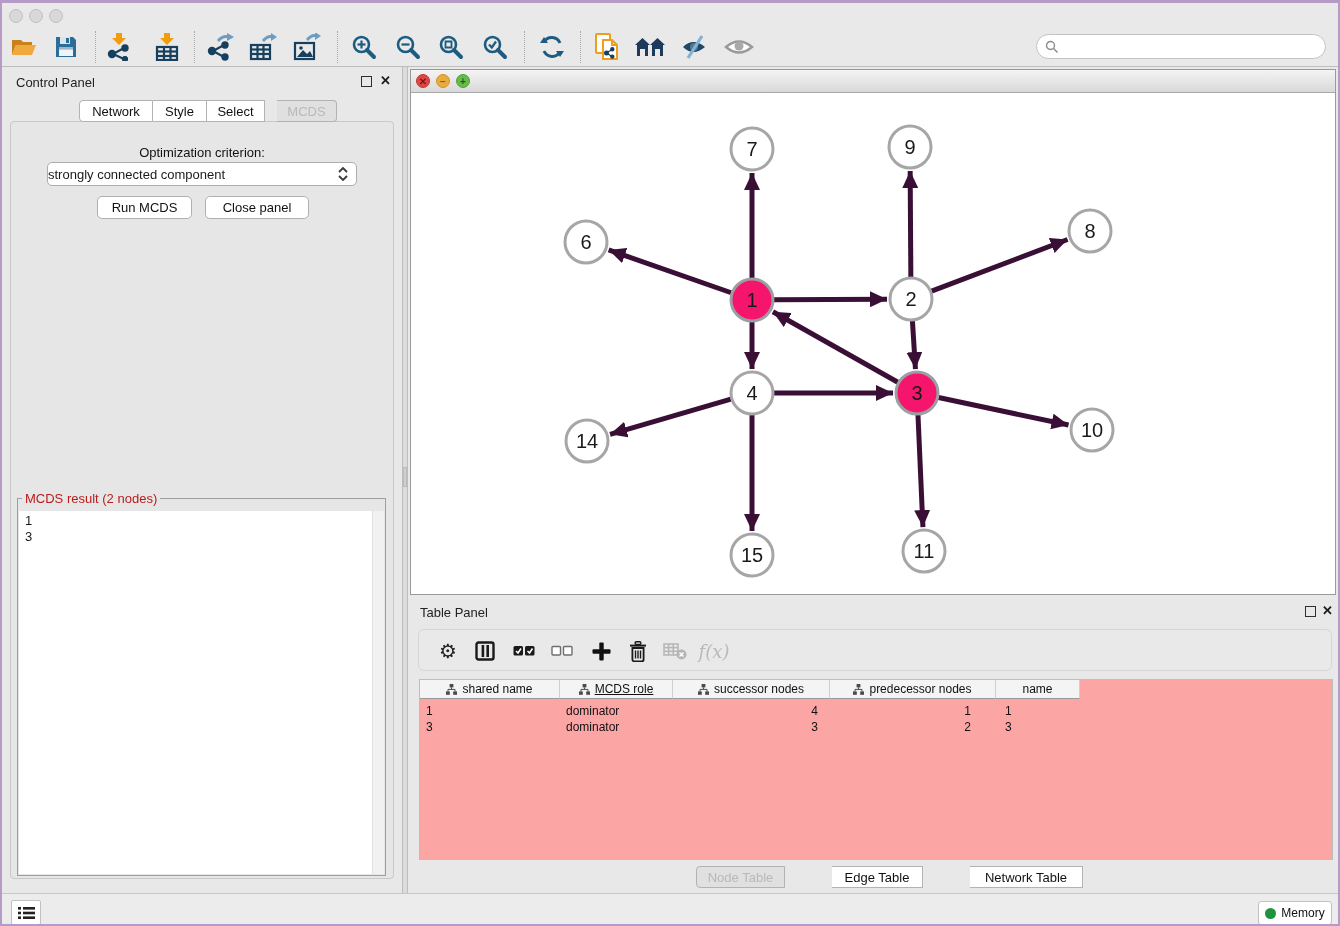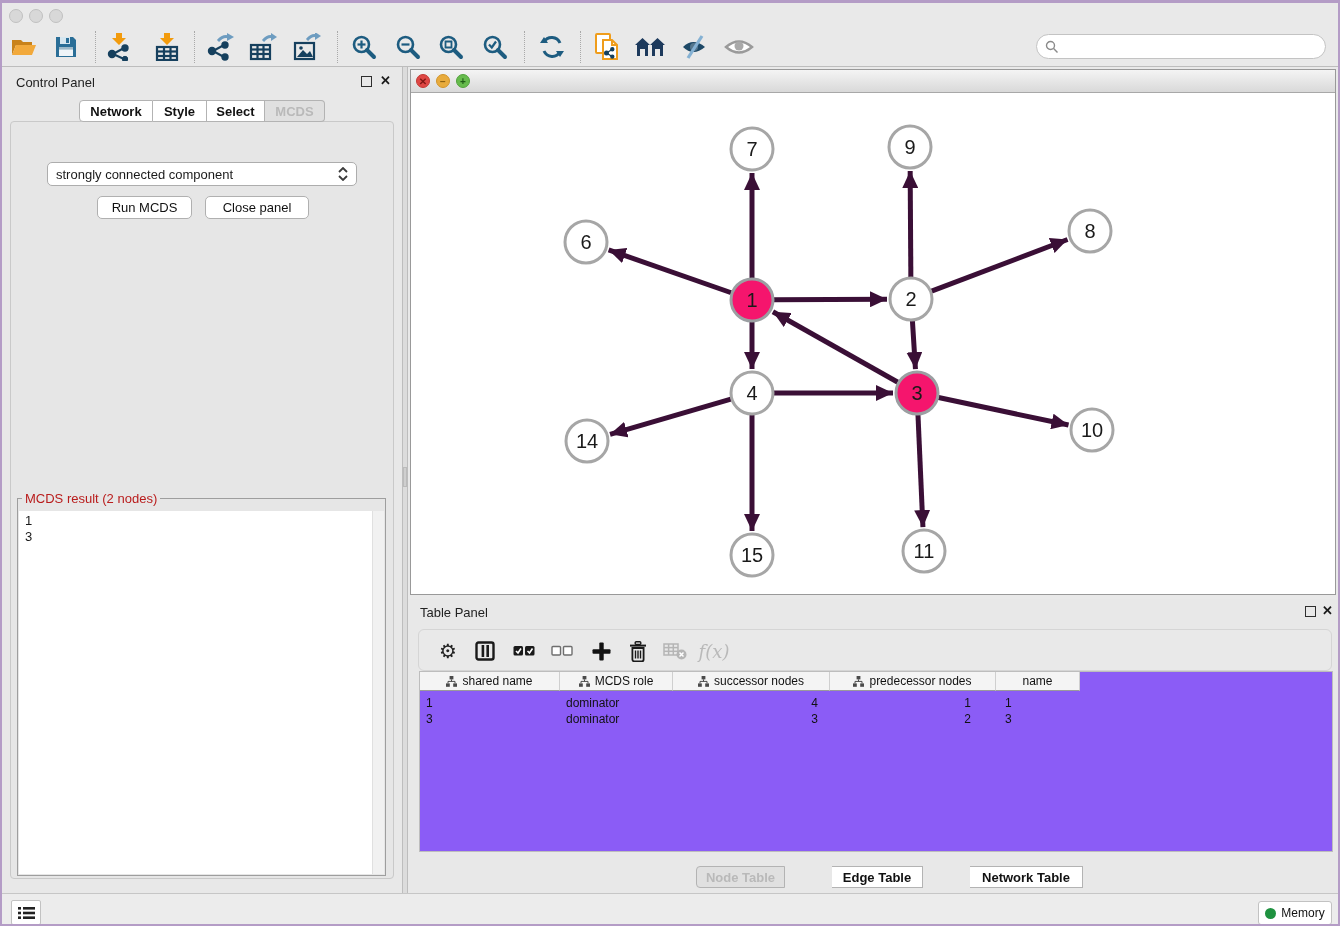--- a/index.html
+++ b/index.html
@@ -21,48 +21,48 @@
   .tb-btn { position:absolute; top:2px; width:34px; height:34px; display:flex; align-items:center; justify-content:center; }
   .tb-sep { position:absolute; top:3px; height:32px; border-left:1px dotted #a9a9a9; }
   .searchbox { position:absolute; right:12px; top:6px; width:290px; height:25px; background:#fff; border:1px solid #c3c3c3; border-radius:13px; display:flex; align-items:center; padding-left:8px; }
   
   .cpanel { position:absolute; left:0; top:64px; width:400px; height:826px; background:#e8e8e8; }
   .panel-head { position:absolute; left:0; top:0; width:100%; height:30px; }
   .panel-title { position:absolute; left:14px; top:8px; font-size:13px; color:#222; }
   .mini-float { position:absolute; top:9px; width:11px; height:11px; border:1.6px solid #2e2e2e; }
   .mini-close { position:absolute; top:6px; font-size:13px; font-weight:bold; color:#1a1a1a; }
   .cp-tabs { position:absolute; top:33px; left:77px; height:22px; display:flex; z-index:3; }
-  .seg { height:22px; border:1px solid #b3b3b3; border-left:none; background:#fff; font-size:13px; font-weight:700; display:flex; align-items:center; justify-content:center; color:#111; }
+  .seg { height:22px; border:1px solid #b3b3b3; border-left:none; background:#fff; font-size:13px; font-weight:400; display:flex; align-items:center; justify-content:center; color:#111; }
   .seg:first-child { border-left:1px solid #b3b3b3; border-radius:4px 0 0 4px; }
   .seg:last-child { border-radius:0 4px 4px 0; }
   .seg.sel { background:#e0e0e0; color:#b9b9b9; }
   .cp-inner { position:absolute; left:8px; top:54px; width:384px; height:758px; background:#e6e6e6; border:1px solid #c9c9c9; border-radius:4px; }
   .opt-label { position:absolute; top:23px; width:100%; text-align:center; font-size:13px; color:#111; }
-  .combo { position:absolute; left:36px; top:40px; width:310px; height:24px; background:#fff; border:1px solid #adadad; border-radius:5px; font-size:13px; display:flex; align-items:center; padding-left:8px; }
+  .combo { position:absolute; left:36px; top:40px; width:310px; height:24px; background:#fff; border:1px solid #adadad; border-radius:5px; font-size:13px; display:flex; align-items:center; padding-left:0; }
   .combo-stepper { position:absolute; right:3px; top:2px; width:20px; height:18px; display:flex; flex-direction:column; align-items:center; justify-content:center; }
   .cp-btn { position:absolute; top:74px; height:23px; background:#fff; border:1px solid #b0b0b0; border-radius:5px; font-size:13px; display:flex; align-items:center; justify-content:center; color:#111; }
   .result-fieldset { position:absolute; left:6px; top:376px; width:369px; height:378px; border:1px solid #9e9e9e; }
   .result-legend { position:absolute; left:4px; top:-8px; background:#e6e6e6; font-size:13px; padding:0 3px; color:#b91c1c; }
   .result-list { position:absolute; left:1px; top:12px; width:365px; height:363px; background:#fff; font-size:13px; line-height:16px; padding:2px 0 0 6px; }
   .result-scroll { position:absolute; right:1px; top:12px; width:12px; height:363px; background:#f1f1f1; border-left:1px solid #e0e0e0; }
   
   .vsplit { position:absolute; left:400px; top:64px; width:6px; height:826px; background:#dcdcdc; border-left:1px solid #bdbdbd; border-right:1px solid #bdbdbd; }
   .vsplit-handle { position:absolute; left:0px; top:400px; width:4px; height:20px; background:#cfcfcf; border:1px solid #bbb; }
   
   .netwin { position:absolute; left:408px; top:66px; width:926px; height:526px; border:1px solid #999; background:#fff; }
   .netwin-titlebar { position:absolute; left:0; top:0; width:100%; height:23px; background:linear-gradient(#f4f4f4,#d9d9d9); border-bottom:1px solid #a8a8a8; }
   .nt-light { position:absolute; top:4px; width:14px; height:14px; border-radius:50%; font-size:10px; font-weight:bold; line-height:13px; text-align:center; }
   .netwin-title { position:absolute; top:4px; width:100%; text-align:center; font-size:13px; color:#1a1a1a; }
   .netcanvas { position:absolute; left:0; top:23px; width:924px; height:501px; background:#fff; }
   
   .tpanel { position:absolute; left:406px; top:596px; width:932px; height:294px; background:#e8e8e8; }
   .tp-toolbar { position:absolute; left:10px; top:30px; width:914px; height:42px; background:#e9e9e9; border:1px solid #d5d5d5; border-radius:6px; }
   .tp-ic { position:absolute; top:4px; width:34px; height:34px; display:flex; align-items:center; justify-content:center; }
   .fx { font-family:"DejaVu Serif", serif; font-style:italic; font-size:18px; color:#b9b9b9; }
-  .ttable { position:absolute; left:11px; top:72px; width:914px; height:181px; background:#8b5cf6; border:1px solid #bdbdbd; }
+  .ttable { position:absolute; left:11px; top:80px; width:914px; height:181px; background:#fca5a5; border:1px solid #bdbdbd; }
   .th-cell { position:absolute; top:0; height:19px; background:#f4f4f4; border-right:1px solid #cfcfcf; border-bottom:1px solid #9a9a9a; font-size:12px; color:#111; display:flex; align-items:center; justify-content:center; gap:5px; }
   .td-cell { position:absolute; height:16px; font-size:12px; color:#111; display:flex; align-items:center; }
   .tp-tabs { position:absolute; left:288px; top:267px; height:23px; display:flex;gap:47px; }
   
   .statusbar { position:absolute; left:0; top:890px; width:100%; height:34px; background:#ececec; border-top:1px solid #c6c6c6; }
   .sb-left-btn { position:absolute; left:9px; top:6px; width:30px; height:25px; background:#fff; border:1px solid #c2c2c2; border-radius:2px; display:flex; align-items:center; justify-content:center; }
   .memory-btn { position:absolute; right:6px; top:7px; width:74px; height:24px; background:#fff; border:1px solid #c2c2c2; border-radius:3px; display:flex; align-items:center; justify-content:center; gap:5px; font-size:12px; color:#111; }
   .mem-dot { width:11px; height:11px; border-radius:50%; background:#1f9240; }
   svg { display:block; }
 </style>
@@ -245,25 +245,26 @@
   <div class="cp-tabs">
     <div class="seg" style="width:74px;">
         <span>Network</span>
       </div>
     <div class="seg" style="width:54px;">
         <span>Style</span>
       </div>
     <div class="seg" style="width:58px;">
         <span>Select</span>
       </div>
-    <div class="seg sel" style="width:60px;">
+    <div class="seg sel" style="width:60px;margin-left:12px;">
         <span>MCDS</span>
       </div>
   </div>
   <div class="cp-inner">
+    <div class="opt-label">Optimization criterion:</div>
     <div class="combo">
       <span>strongly connected component</span>
       <div class="combo-stepper">
         <svg width="10" height="14" viewBox="0 0 10 14">
           <path d="M1 5 L5 1 L9 5" stroke="#3a3a3a" stroke-width="1.8" fill="none"></path>
           <path d="M1 9 L5 13 L9 9" stroke="#3a3a3a" stroke-width="1.8" fill="none"></path>
         </svg>
       </div>
     </div>
     <div class="cp-btn" style="left:86px; width:95px;">
@@ -411,21 +412,21 @@
 
     <div class="th-cell" style="left:0; width:140px;">
       <svg width="11" height="11" viewBox="0 0 11 11">
           <rect x="3.6" y="0" width="3.8" height="3.4" fill="#4a4a4a"></rect>
           <rect x="0" y="7.4" width="3.8" height="3.4" fill="#4a4a4a"></rect>
           <rect x="7.2" y="7.4" width="3.8" height="3.4" fill="#4a4a4a"></rect>
           <path d="M5.5 3.4 V5.4 M2 7.4 V5.4 H9 V7.4" stroke="#4a4a4a" stroke-width="1" fill="none"></path>
         </svg>
       <span>shared name</span>
     </div>
-    <div class="th-cell" style="left:140px; width:113px;">
+    <div class="th-cell" style="left:140px; width:113px;text-decoration:underline;">
       <svg width="11" height="11" viewBox="0 0 11 11">
           <rect x="3.6" y="0" width="3.8" height="3.4" fill="#4a4a4a"></rect>
           <rect x="0" y="7.4" width="3.8" height="3.4" fill="#4a4a4a"></rect>
           <rect x="7.2" y="7.4" width="3.8" height="3.4" fill="#4a4a4a"></rect>
           <path d="M5.5 3.4 V5.4 M2 7.4 V5.4 H9 V7.4" stroke="#4a4a4a" stroke-width="1" fill="none"></path>
         </svg>
       <span>MCDS role</span>
     </div>
     <div class="th-cell" style="left:253px; width:157px;">
       <svg width="11" height="11" viewBox="0 0 11 11">

